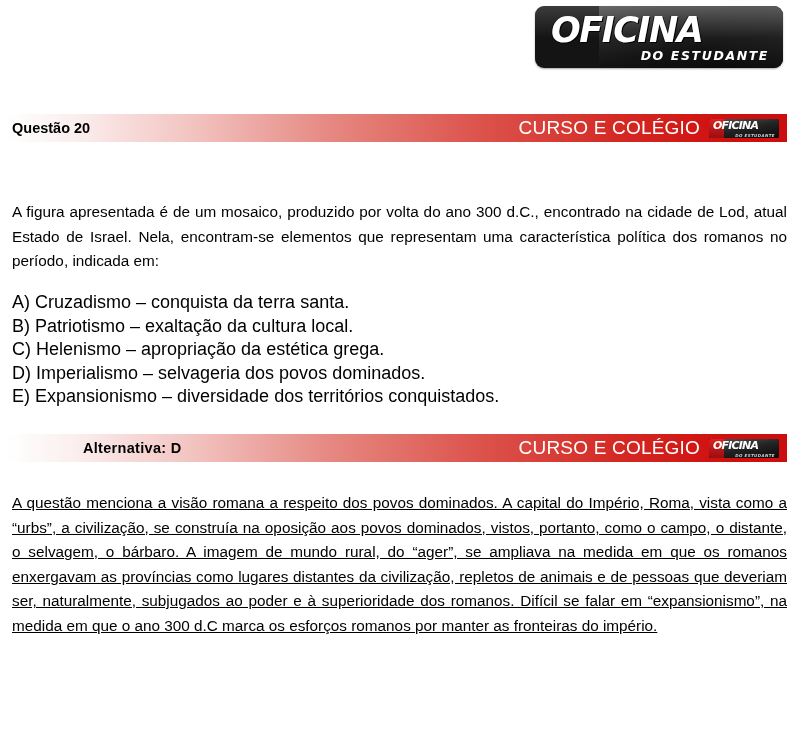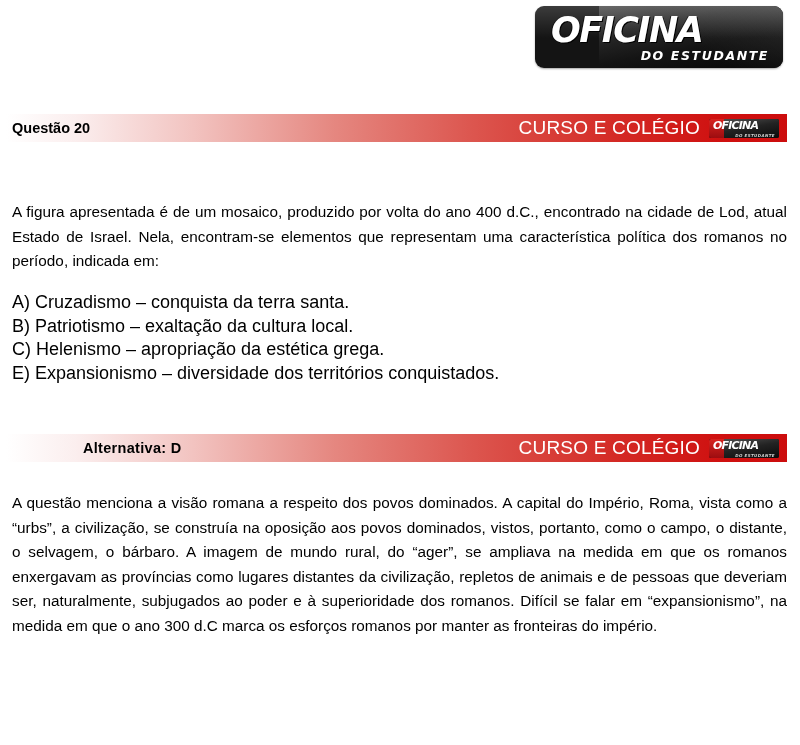--- a/index.html
+++ b/index.html
@@ -170,21 +170,21 @@
     position: absolute;
     left: 12px;
     width: 775px;
     font-size: 15.3px;
     line-height: 24.5px;
     text-align: justify;
     text-justify: inter-word;
     color: #000000;
   }
   #question-statement { top: 200px; }
-  #explanation-text   { top: 491px; }
+  #explanation-text   { top: 491px; text-decoration: underline; }
 
   #alternatives-list {
     position: absolute;
     left: 12px;
     top: 291px;
     width: 600px;
     list-style: none;
     margin: 0;
     padding: 0;
     font-size: 18px;
@@ -210,26 +210,27 @@
     <div class="bar-right-label">CURSO E COLÉGIO</div>
     <div class="mini-logo">
       <div class="ml-red"></div>
       <div class="ml-dark"></div>
       <div class="ml-word">OFICINA</div>
       <div class="ml-sub">DO ESTUDANTE</div>
     </div>
   </div>
 </div>
 
-<div class="doc-paragraph" id="question-statement">A figura apresentada é de um mosaico, produzido por volta do ano 400 d.C., encontrado na cidade de Lod, atual Estado de Israel. Nela, encontram-se elementos que representam uma característica política dos romanos no período, indicada em:</div>
+<div class="doc-paragraph" id="question-statement">A figura apresentada é de um mosaico, produzido por volta do ano 300 d.C., encontrado na cidade de Lod, atual Estado de Israel. Nela, encontram-se elementos que representam uma característica política dos romanos no período, indicada em:</div>
 
 <ul id="alternatives-list">
   <li>A) Cruzadismo – conquista da terra santa.</li>
   <li>B) Patriotismo – exaltação da cultura local.</li>
   <li>C) Helenismo – apropriação da estética grega.</li>
+  <li>D) Imperialismo – selvageria dos povos dominados.</li>
   <li>E) Expansionismo – diversidade dos territórios conquistados.</li>
 </ul>
 
 <div class="section-bar" id="answer-bar">
   <div class="bar-title">Alternativa:  D</div>
   <div class="bar-right">
     <div class="bar-right-label">CURSO E COLÉGIO</div>
     <div class="mini-logo">
       <div class="ml-red"></div>
       <div class="ml-dark"></div>

